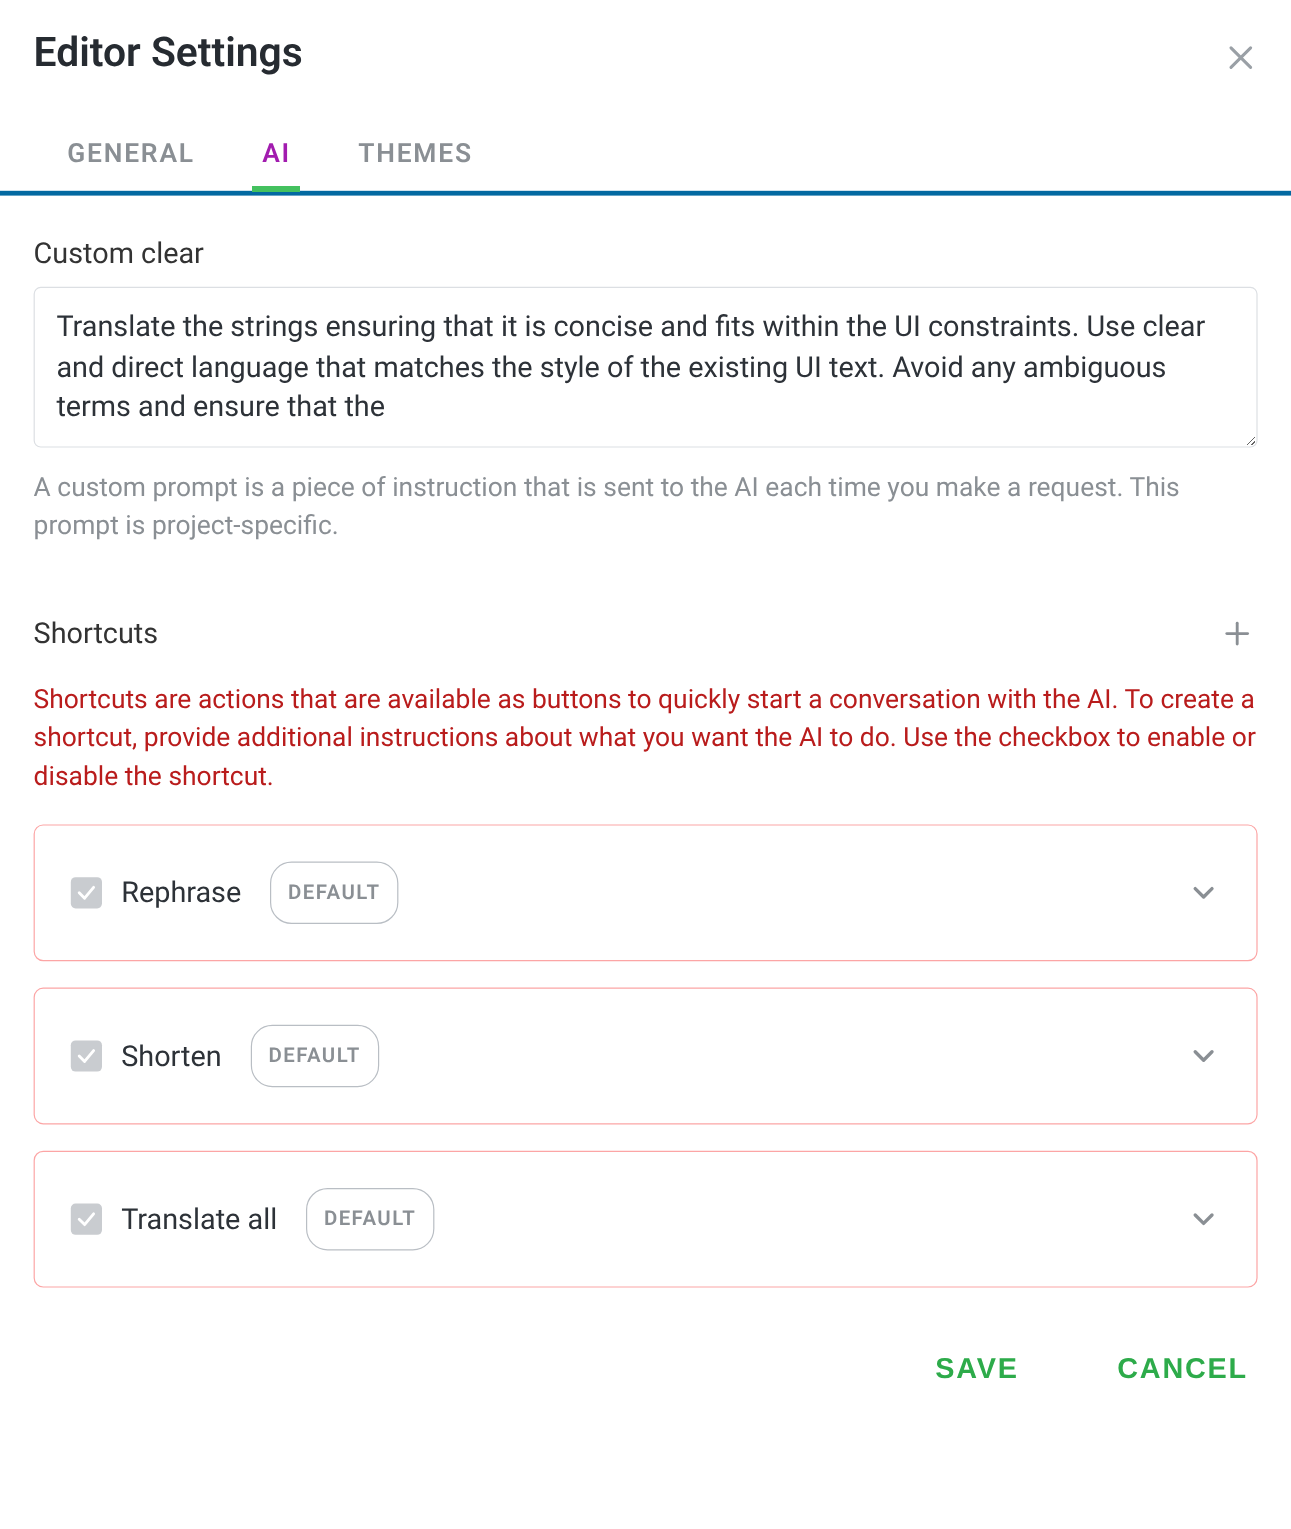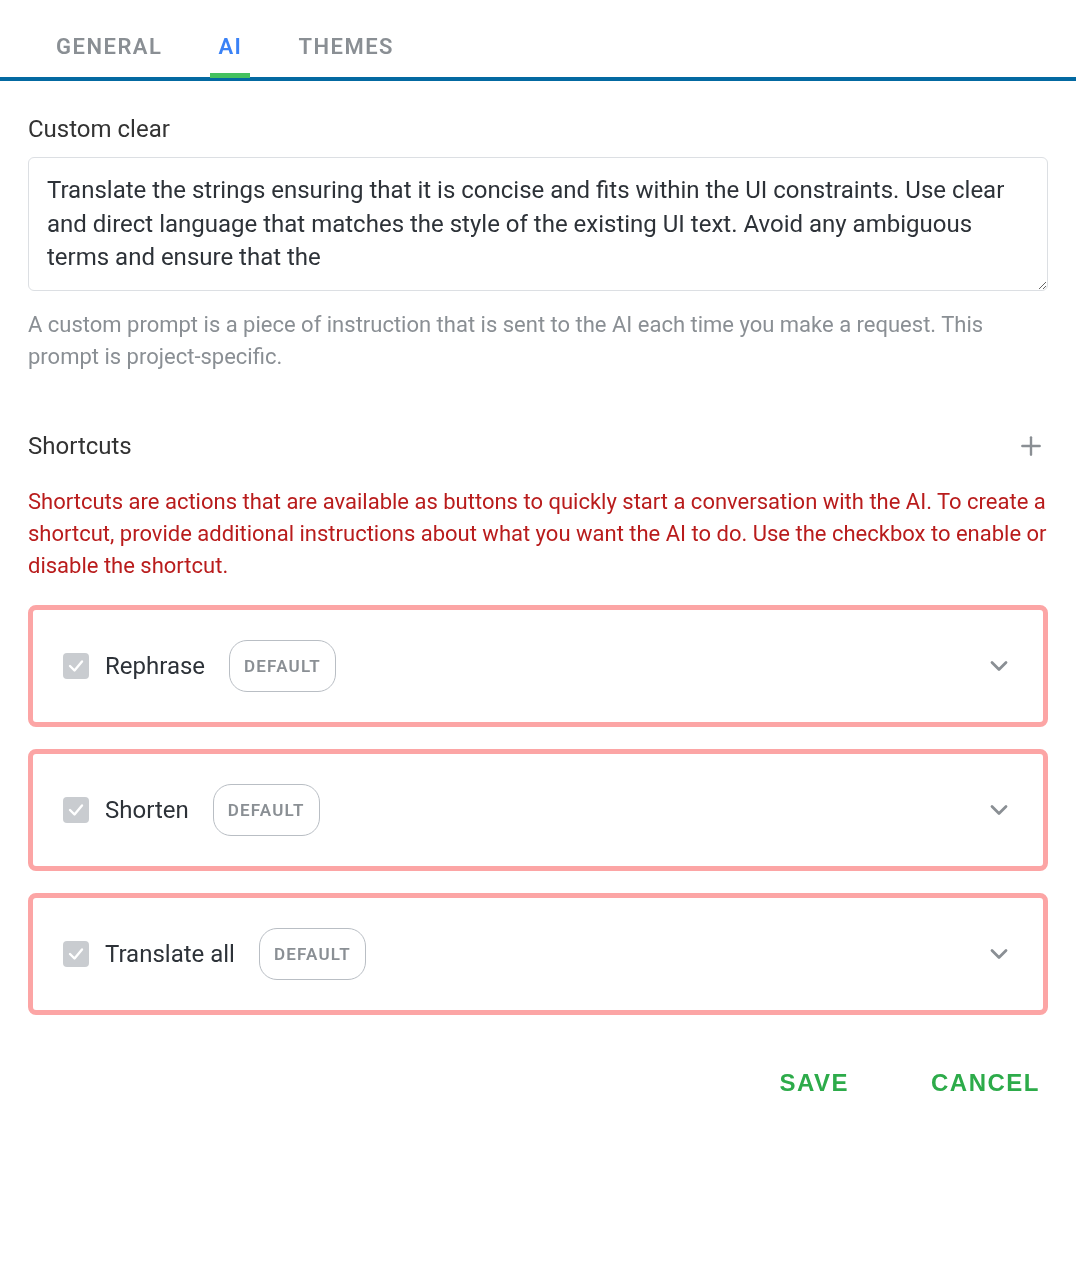--- a/index.html
+++ b/index.html
@@ -46,21 +46,21 @@
     letter-spacing: 1.5px;
     font-weight: 600;
     color: #8a8f94;
     padding: 10px 4px 18px 4px;
     cursor: pointer;
     position: relative;
     margin-left: 28px;
   }
   .tab:first-child { margin-left: 28px; }
   .tab.active {
-    color: #3b82f6;
+    color: #a21caf;
   }
   .tab.active::after {
     content: "";
     position: absolute;
     left: -4px;
     right: -4px;
     bottom: -1px;
     height: 5px;
     background: #44c15f;
   }
@@ -106,21 +106,21 @@
     padding: 4px;
   }
   .add-btn svg { display: block; }
   .shortcuts-help {
     font-size: 22px;
     color: #b91c1c;
     line-height: 1.45;
     margin-bottom: 24px;
   }
   .shortcut-card {
-    border: 5px solid #fca5a5;
+    border: 1px solid #fca5a5;
     border-radius: 8px;
     padding: 30px 30px;
     margin-bottom: 22px;
     display: flex;
     align-items: center;
     justify-content: space-between;
     cursor: pointer;
   }
   .shortcut-left {
     display: flex;
@@ -171,20 +171,31 @@
     background: none;
     border: none;
     cursor: pointer;
     padding: 6px 4px;
   }
 </style>
 </head>
 <body>
 
 <div class="container">
+  <div class="header">
+    <div class="title">Editor Settings</div>
+    <div class="close-btn">
+      <span>
+        <svg width="28" height="28" viewBox="0 0 24 24" fill="none" stroke="currentColor" stroke-width="2.2" stroke-linecap="round">
+            <line x1="5" y1="5" x2="19" y2="19"></line>
+            <line x1="19" y1="5" x2="5" y2="19"></line>
+          </svg>
+      </span>
+    </div>
+  </div>
 
   <div class="tabs">
     <div class="tab">GENERAL</div>
     <div class="tab active">AI</div>
     <div class="tab">THEMES</div>
   </div>
 
   <div class="content">
     <div class="section-label">Custom clear</div>
     <textarea class="textarea" style="">Translate the strings ensuring that it is concise and fits within the UI constraints. Use clear and direct language that matches the style of the existing UI text. Avoid any ambiguous terms and ensure that the</textarea>

